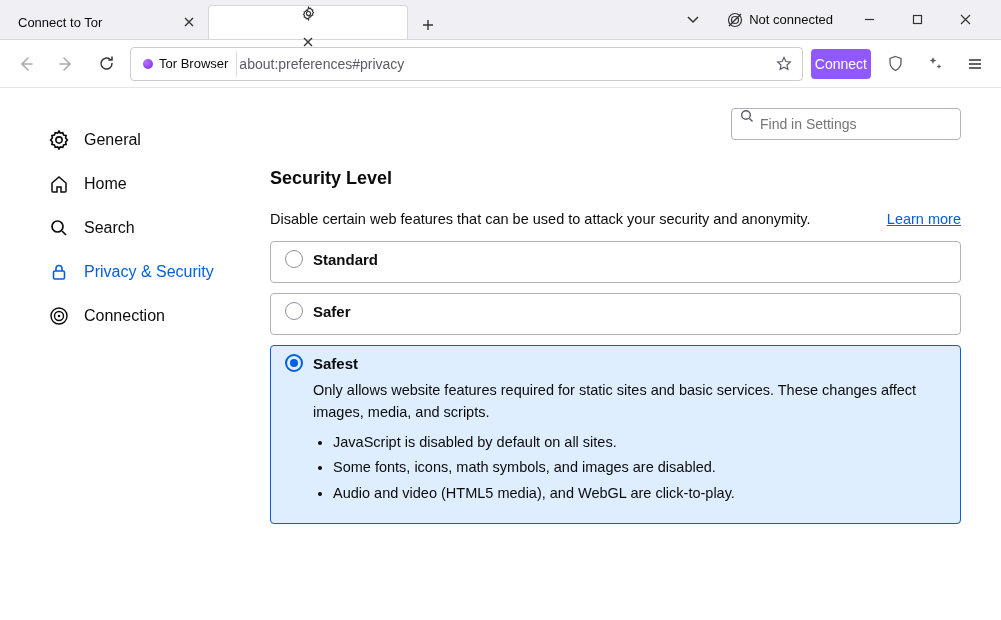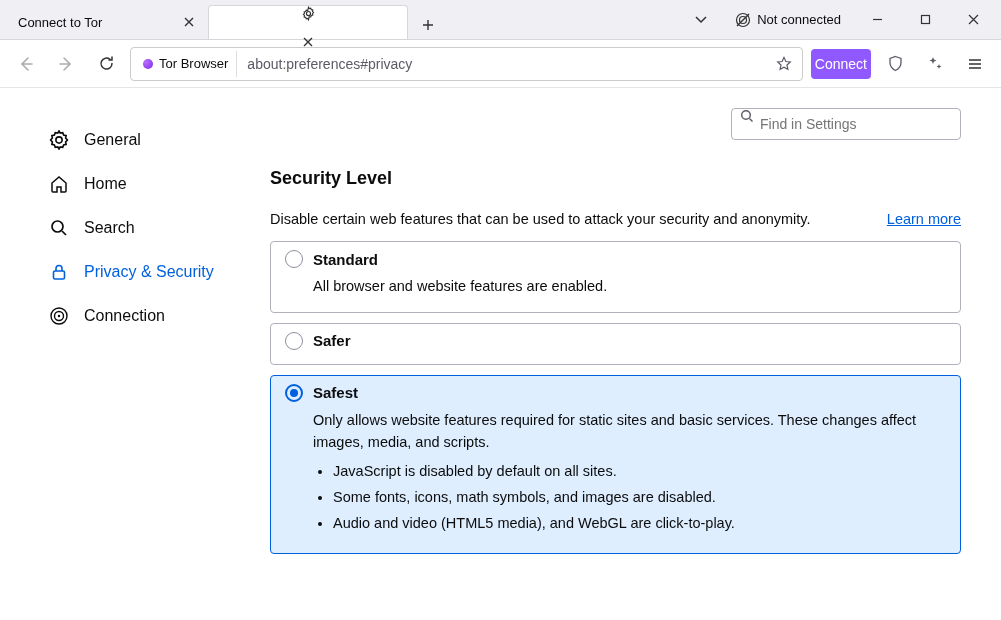--- a/index.html
+++ b/index.html
@@ -7,30 +7,30 @@
 
 
 .titlebar { height: 40px; background: #f0f0f4; display: flex; align-items: center; border-bottom: 1px solid #d7d7db; justify-content: flex-end; }
 .tabs { display: flex; height: 100%; align-items: flex-end; padding-left: 8px; }
 .tab { display: flex; align-items: center; height: 34px; padding: 0 10px; border-radius: 4px 4px 0 0; font-size: 13px; min-width: 200px; gap: 8px; position: relative; }
 .tab.active { background: #fff; border: 1px solid #d7d7db; border-bottom: none; flex-direction: column; }
 .tab-icon { width: 16px; height: 16px; display: flex; align-items: center; justify-content: center; }
 .tab-title { flex: 1; overflow: hidden; text-overflow: ellipsis; white-space: nowrap; }
 .tab-close { width: 18px; height: 18px; border-radius: 3px; display: flex; align-items: center; justify-content: center; cursor: pointer; }
 .newtab { width: 28px; height: 28px; display: flex; align-items: center; justify-content: center; margin-left: 6px; border-radius: 4px; cursor: pointer; }
-.titlebar-right { margin-left: auto; display: flex; align-items: center; gap: 4px; padding-right: 6px; height: 100%; }
+.titlebar-right { margin-left: auto; display: flex; align-items: center; gap: 4px; padding-right: 14px; height: 100%; }
 .status-chip { display: flex; align-items: center; gap: 6px; font-size: 13px; padding: 0 10px; }
 .tabs-dropdown { width: 40px; height: 100%; display: flex; align-items: center; justify-content: center; cursor: pointer; }
 .winbtn { width: 44px; height: 100%; display: flex; align-items: center; justify-content: center; cursor: pointer; }
 
 
 .toolbar { height: 48px; display: flex; align-items: center; padding: 0 10px; gap: 8px; border-bottom: 1px solid #e5e5e9; }
 .tbtn { width: 32px; height: 32px; border-radius: 4px; display: flex; align-items: center; justify-content: center; cursor: pointer; }
 .tbtn.disabled { opacity: 0.4; cursor: default; }
-.urlbar { flex: 1; height: 34px; border: 1px solid #ccc; border-radius: 4px; display: flex; align-items: center; padding: 0 4px; gap: 10px; background: #fff; }
+.urlbar { flex: 1; height: 34px; border: 1px solid #ccc; border-radius: 4px; display: flex; align-items: center; padding: 0 4px; gap: 2px; background: #fff; }
 .urlbar-identity { display: flex; align-items: center; gap: 6px; border-right: 1px solid #ddd; padding: 0 8px; height: 26px; }
 .onion-dot { width: 10px; height: 10px; border-radius: 50%; background: radial-gradient(circle at 30% 30%, #b86eff, #7d2ae8); }
 .urlbar-text { font-size: 14px; color: #5b5b66; flex: 1; }
 .star-btn { width: 28px; height: 28px; display: flex; align-items: center; justify-content: center; border-radius: 4px; cursor: pointer; }
 .connect-btn { background: #9059ff; color: #ffffff; border: none; padding: 7px 4px; border-radius: 4px; font-size: 14px; cursor: pointer; }
 
 
 .content { display: flex; height: calc(620px - 88px); }
 .sidebar { width: 240px; padding: 30px 0 0 48px; }
 .nav-item { display: flex; align-items: center; gap: 14px; height: 44px; font-size: 16px; color: #0c0c0d; cursor: pointer; }
@@ -233,21 +233,20 @@
     <div class="subtitle-row">
       <span class="subtitle">Disable certain web features that can be used to attack your security and anonymity.</span>
       <a class="learn">Learn more</a>
     </div>
 
     <div class="radio-card">
       <div class="radio-head">
         <span class="radio-circle"></span>
         <span class="radio-title">Standard</span>
       </div>
-      <div class="radio-desc">All browser and website features are enabled.</div>
     </div>
 
     <div class="radio-card">
       <div class="radio-head">
         <span class="radio-circle"></span>
         <span class="radio-title">Safer</span>
       </div>
     </div>
 
     <div class="radio-card selected">

